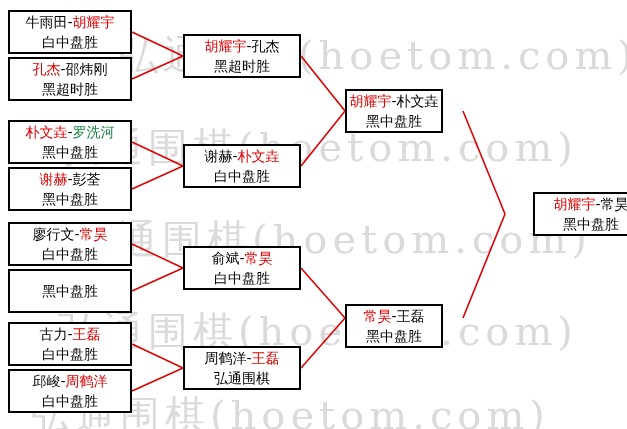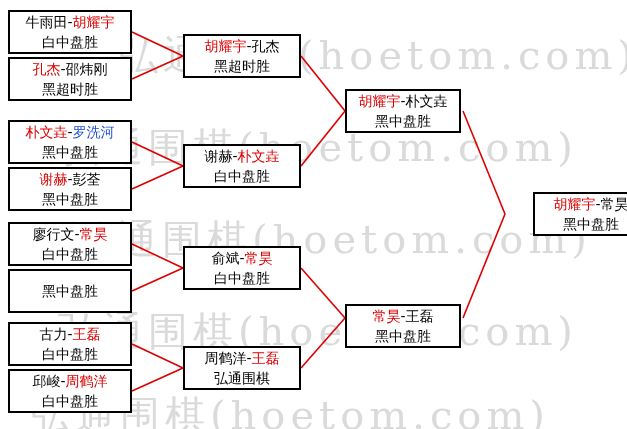--- a/index.html
+++ b/index.html
@@ -43,21 +43,21 @@
     flex-direction: column;
     justify-content: center;
     align-items: center;
     font-size: 14px;
     line-height: 20px;
     color: #000000;
     white-space: nowrap;
   }
   .c1 { left: 8px;   width: 124px; }
   .c2 { left: 183px; width: 118px; }
-  .c3 { left: 345px; width: 116px; }
+  .c3 { left: 345px; width: 98px; }
   .c4 { left: 533px; width: 116px; }
   .players, .result { text-align: center; }
 </style>
 </head>
 <body>
 
 <div class="stage">
 
   <div class="wm" style="left: 118px; top: 28px; color: rgb(218, 218, 218);">弘通围棋(hoetom.com)</div>
   <div class="wm" style="left: 58px; top: 120px; color: rgb(218, 218, 218);">弘通围棋(hoetom.com)</div>
@@ -84,21 +84,21 @@
 
   <div class="box c1" style="top:10px">
     <div class="players"><span style="color: rgb(0, 0, 0);">牛雨田</span><span>-</span><span style="color: rgb(221, 0, 0);">胡耀宇</span></div>
     <div class="result">白中盘胜</div>
   </div>
   <div class="box c1" style="top:57px">
     <div class="players"><span style="color: rgb(221, 0, 0);">孔杰</span><span>-</span><span style="color: rgb(0, 0, 0); text-align: center;">邵炜刚</span></div>
     <div class="result">黑超时胜</div>
   </div>
   <div class="box c1" style="top:120px">
-    <div class="players"><span style="color: rgb(221, 0, 0);">朴文垚</span><span>-</span><span style="color: #1d4ed8;">罗洗河</span></div>
+    <div class="players"><span style="color: rgb(221, 0, 0);">朴文垚</span><span>-</span><span style="color: #15803d;">罗洗河</span></div>
     <div class="result">黑中盘胜</div>
   </div>
   <div class="box c1" style="top:167px">
     <div class="players"><span style="color: rgb(221, 0, 0);">谢赫</span><span>-</span><span style="color: rgb(0, 0, 0);">彭荃</span></div>
     <div class="result">黑中盘胜</div>
   </div>
   <div class="box c1" style="top:222px">
     <div class="players"><span style="color: rgb(0, 0, 0);">廖行文</span><span>-</span><span style="color: rgb(221, 0, 0);">常昊</span></div>
     <div class="result">白中盘胜</div>
   </div>

